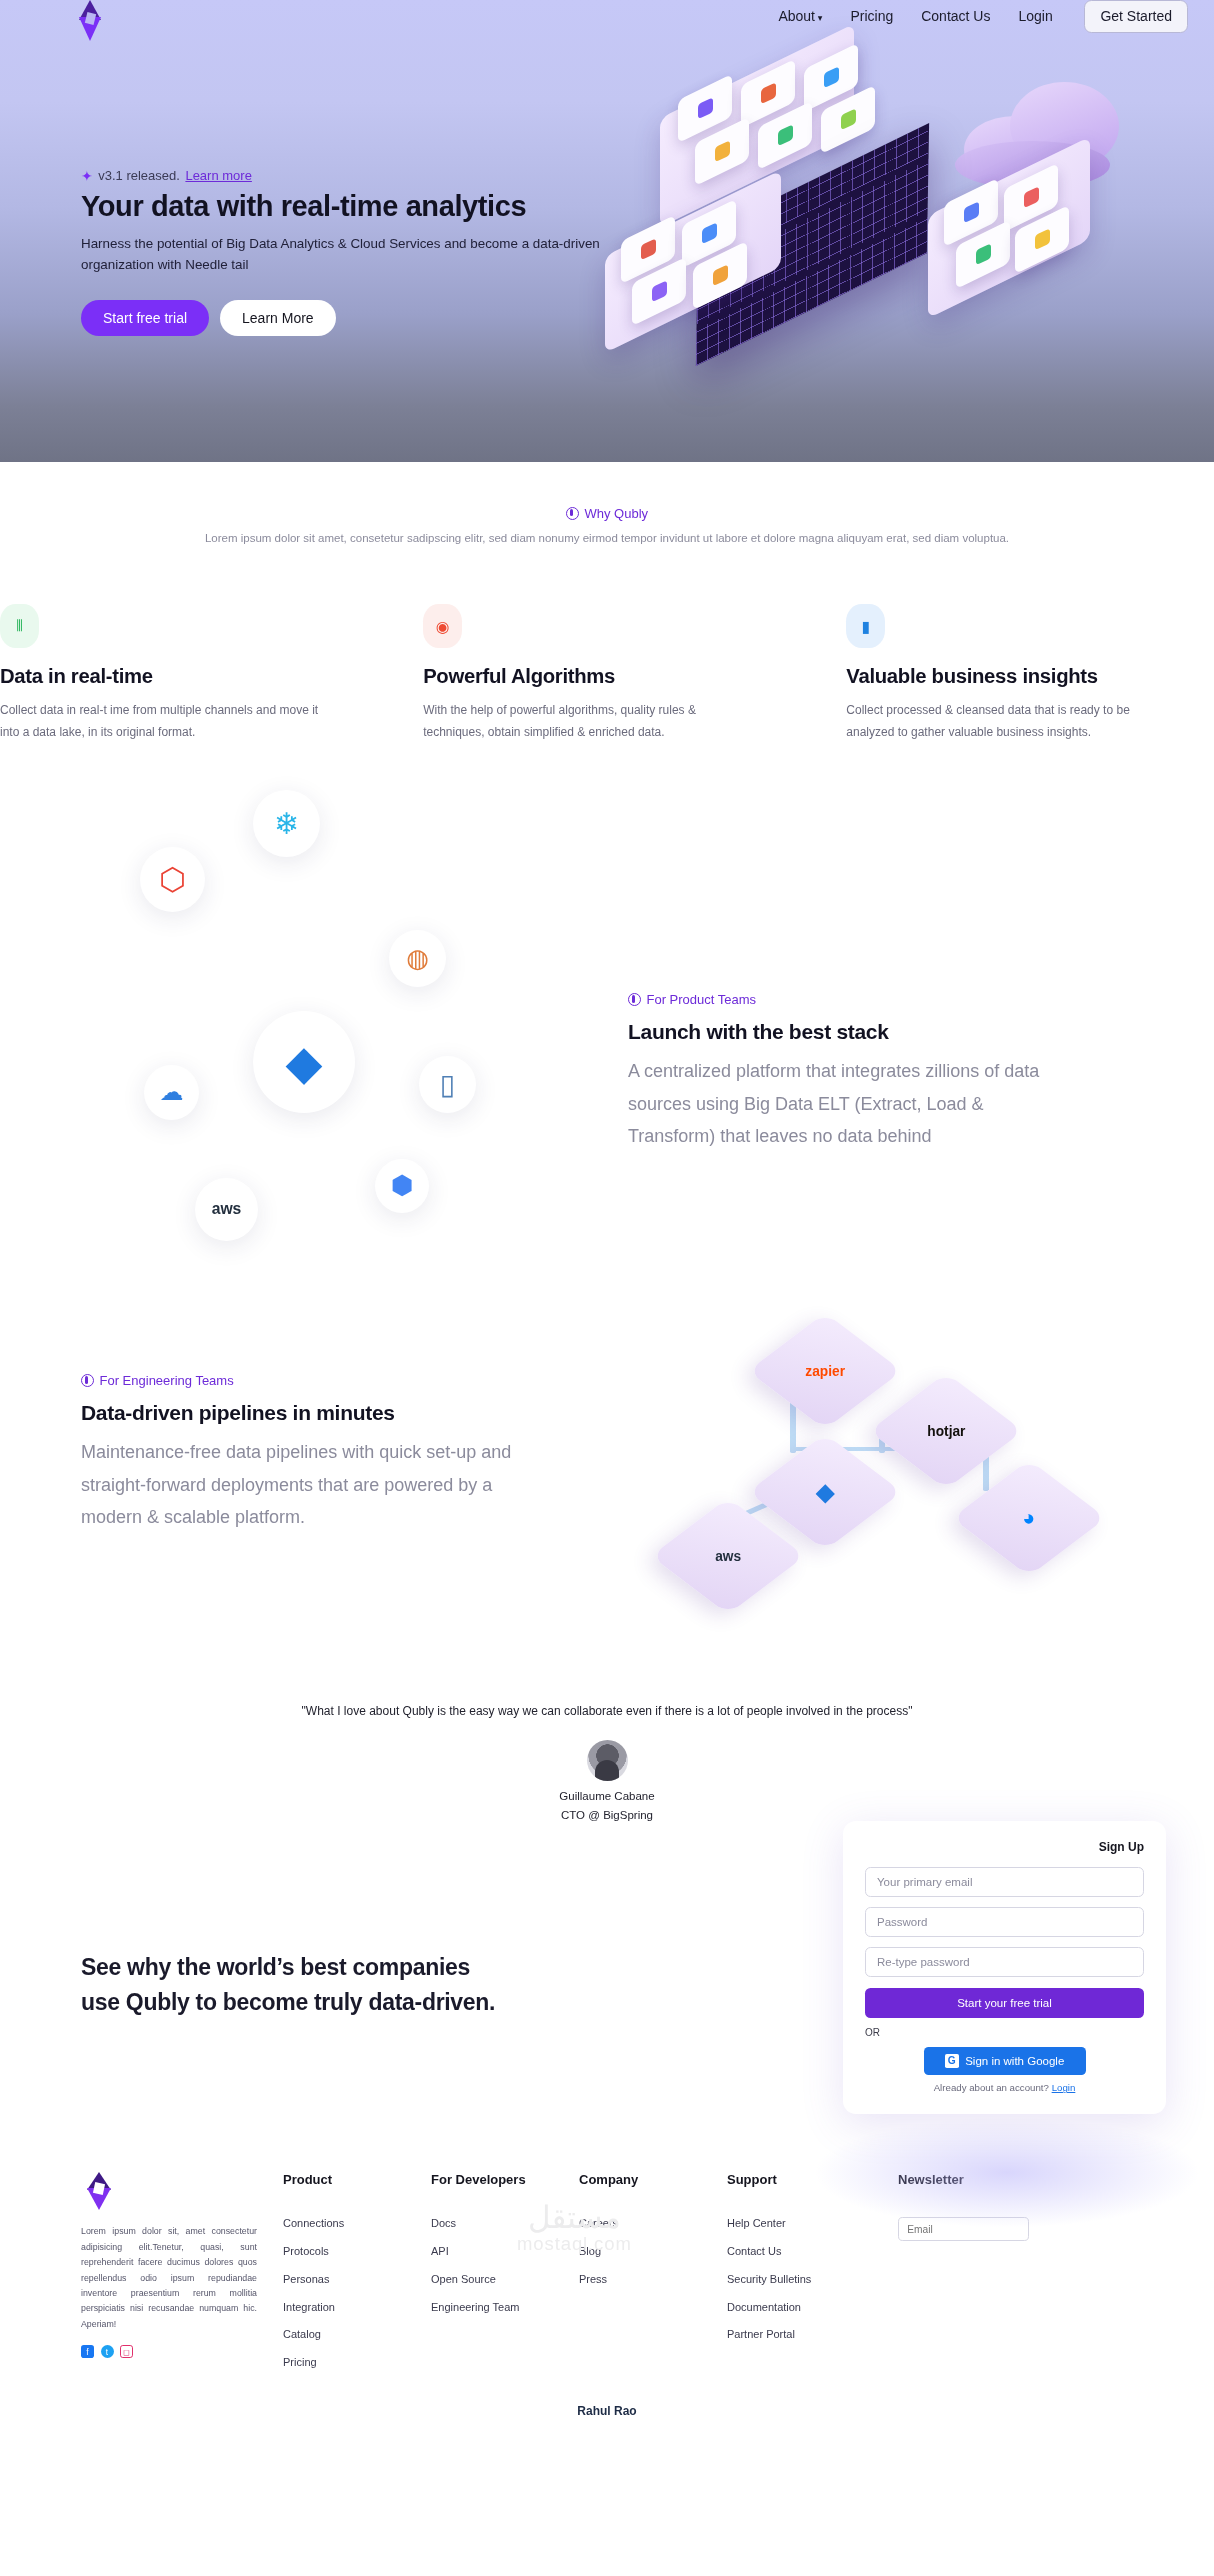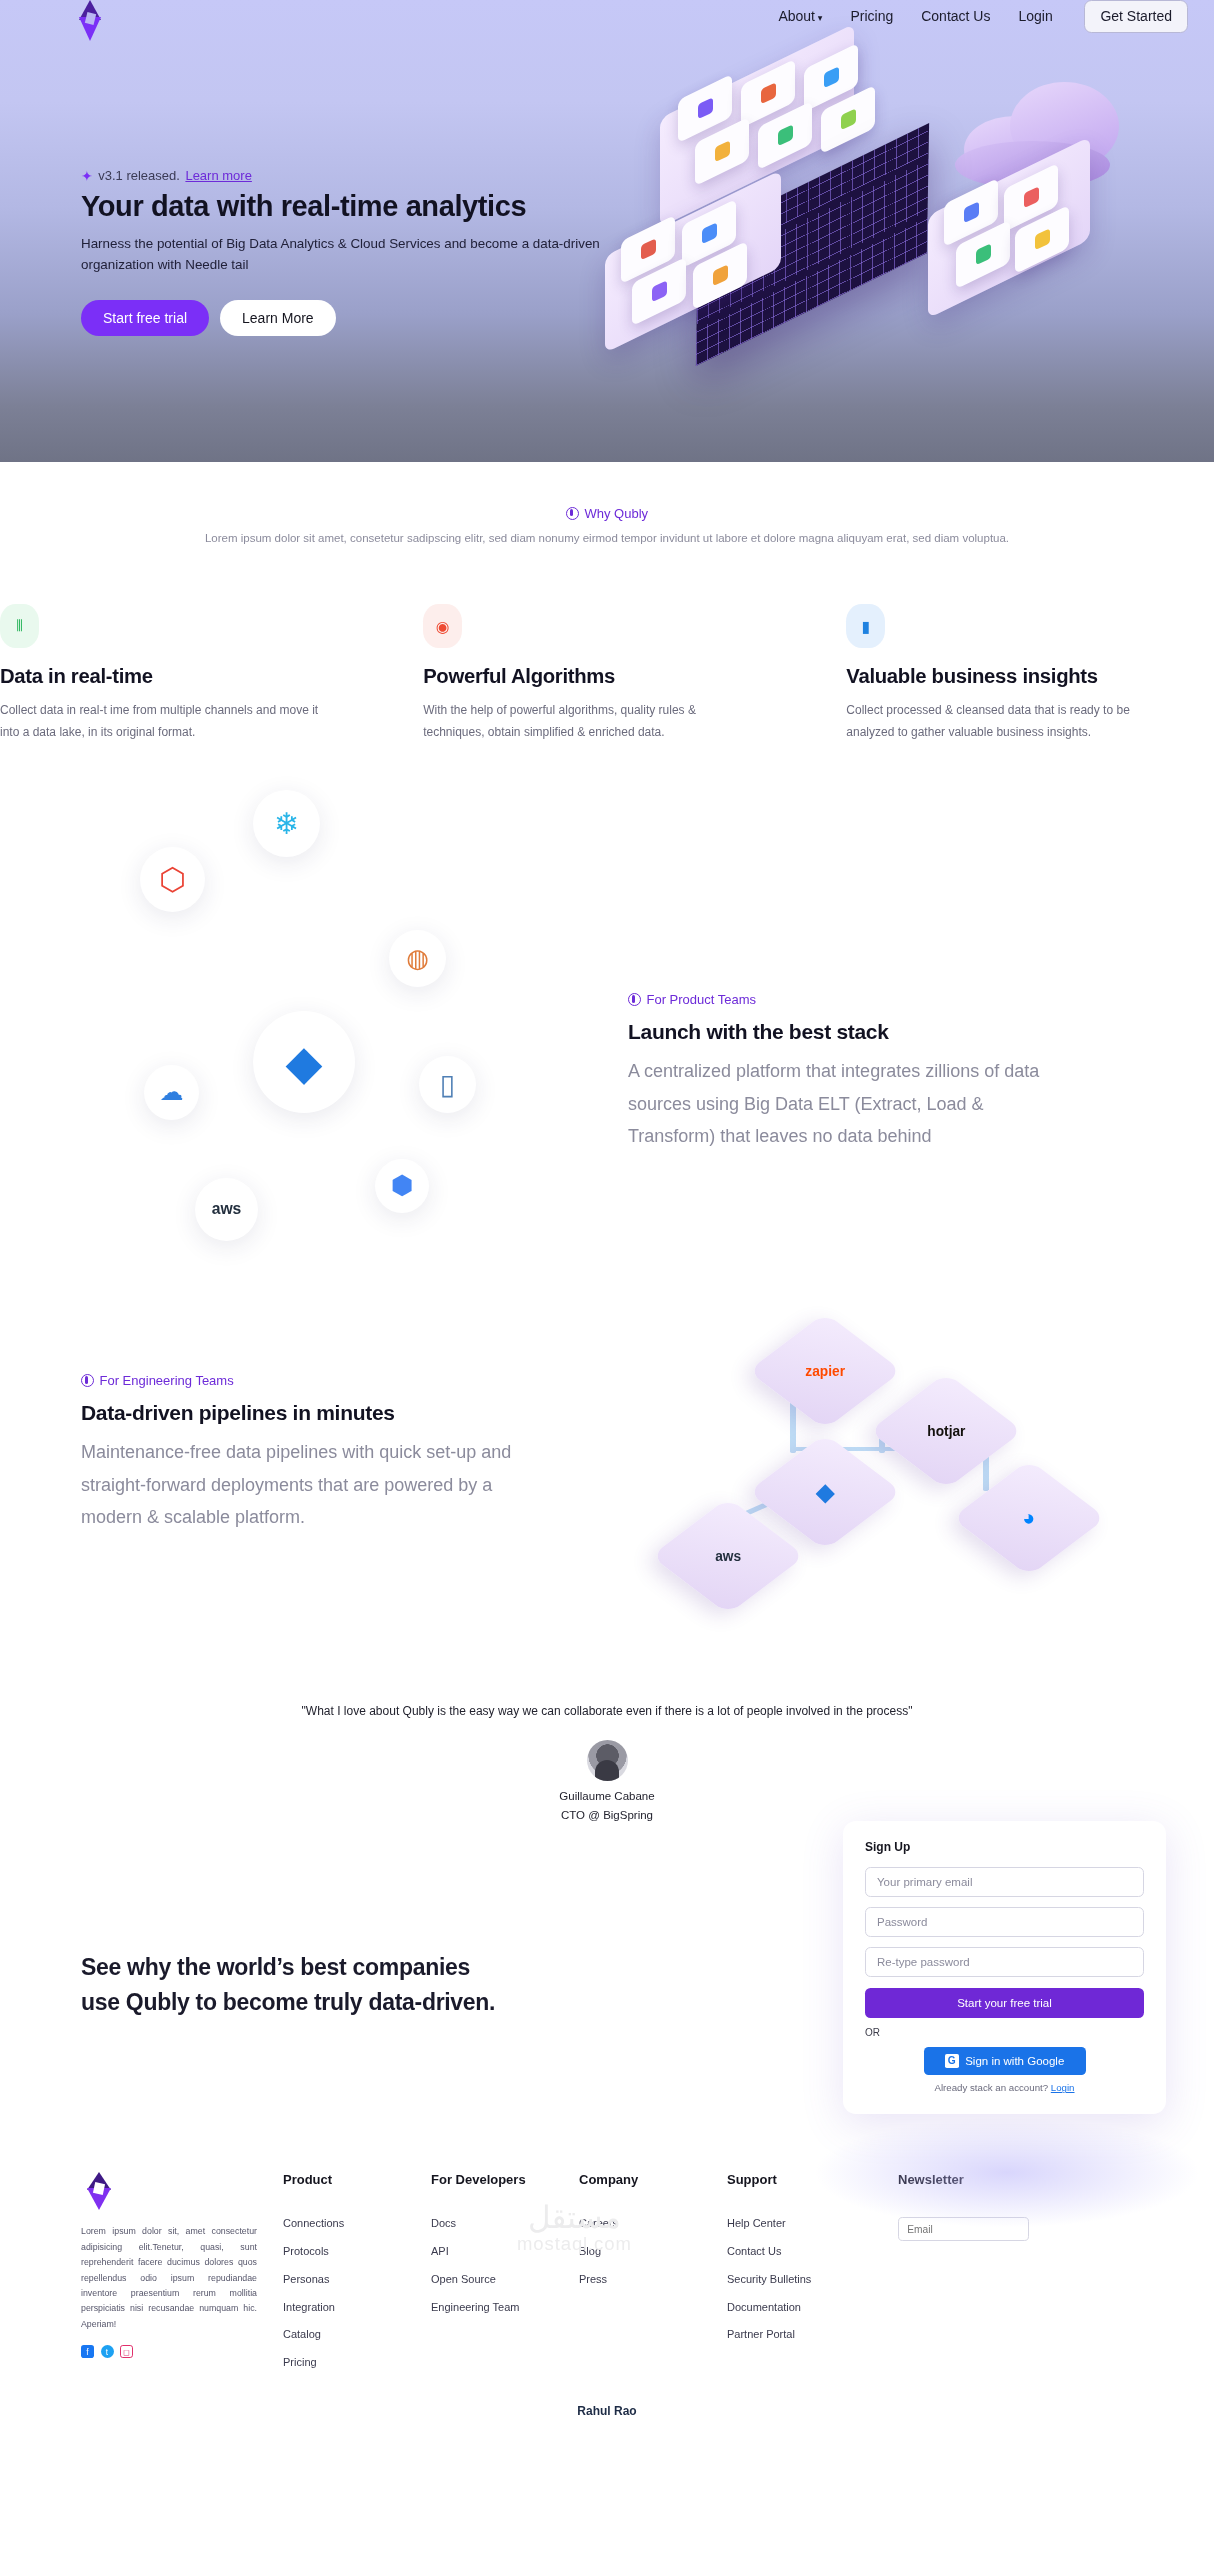--- a/index.html
+++ b/index.html
@@ -320,21 +320,21 @@
   .signup-card {
     position: absolute;
     left: 843px; top: -37px;
     width: 323px;
     background: #ffffff;
     border-radius: 13px;
     box-shadow: 0 9.2px 43px rgba(110,80,200,.16);
     padding: 18.5px 22px 20.3px;
   }
   .signup-title {
-    text-align: left; font-size: 12px; font-weight: bold;
+    text-align: right; font-size: 12px; font-weight: bold;
     color: #15151f; margin-bottom: 13px;
   }
   .field {
     width: 100%; height: 30px;
     border: 0.9px solid #d6d6e3; border-radius: 5.5px;
     padding: 0 11px; font-size: 11.5px; color: #6b6b7d;
     margin-bottom: 10.2px;
     font-family: "Liberation Sans", sans-serif;
     background: #fff;
   }
@@ -624,21 +624,21 @@
     <input class="field" placeholder="Your primary email" style="">
     <input class="field" type="password" placeholder="Password" style="">
     <input class="field" type="password" placeholder="Re-type password" style="">
     <button class="btn-trial">Start your free trial</button>
     <div class="or-row">OR</div>
     <button class="btn-google">
       <span class="g-badge">G</span>
       <span>Sign in with Google</span>
     </button>
     <div class="have-acct">
-      <span>Already stack an account?</span>
+      <span>Already about an account?</span>
       <a>Login</a>
     </div>
   </div>
 </section>
 
 <footer class="footer">
   <div class="footer-glow"></div>
 
   <div class="watermark">
     <div class="wm-ar">مستقل</div>

